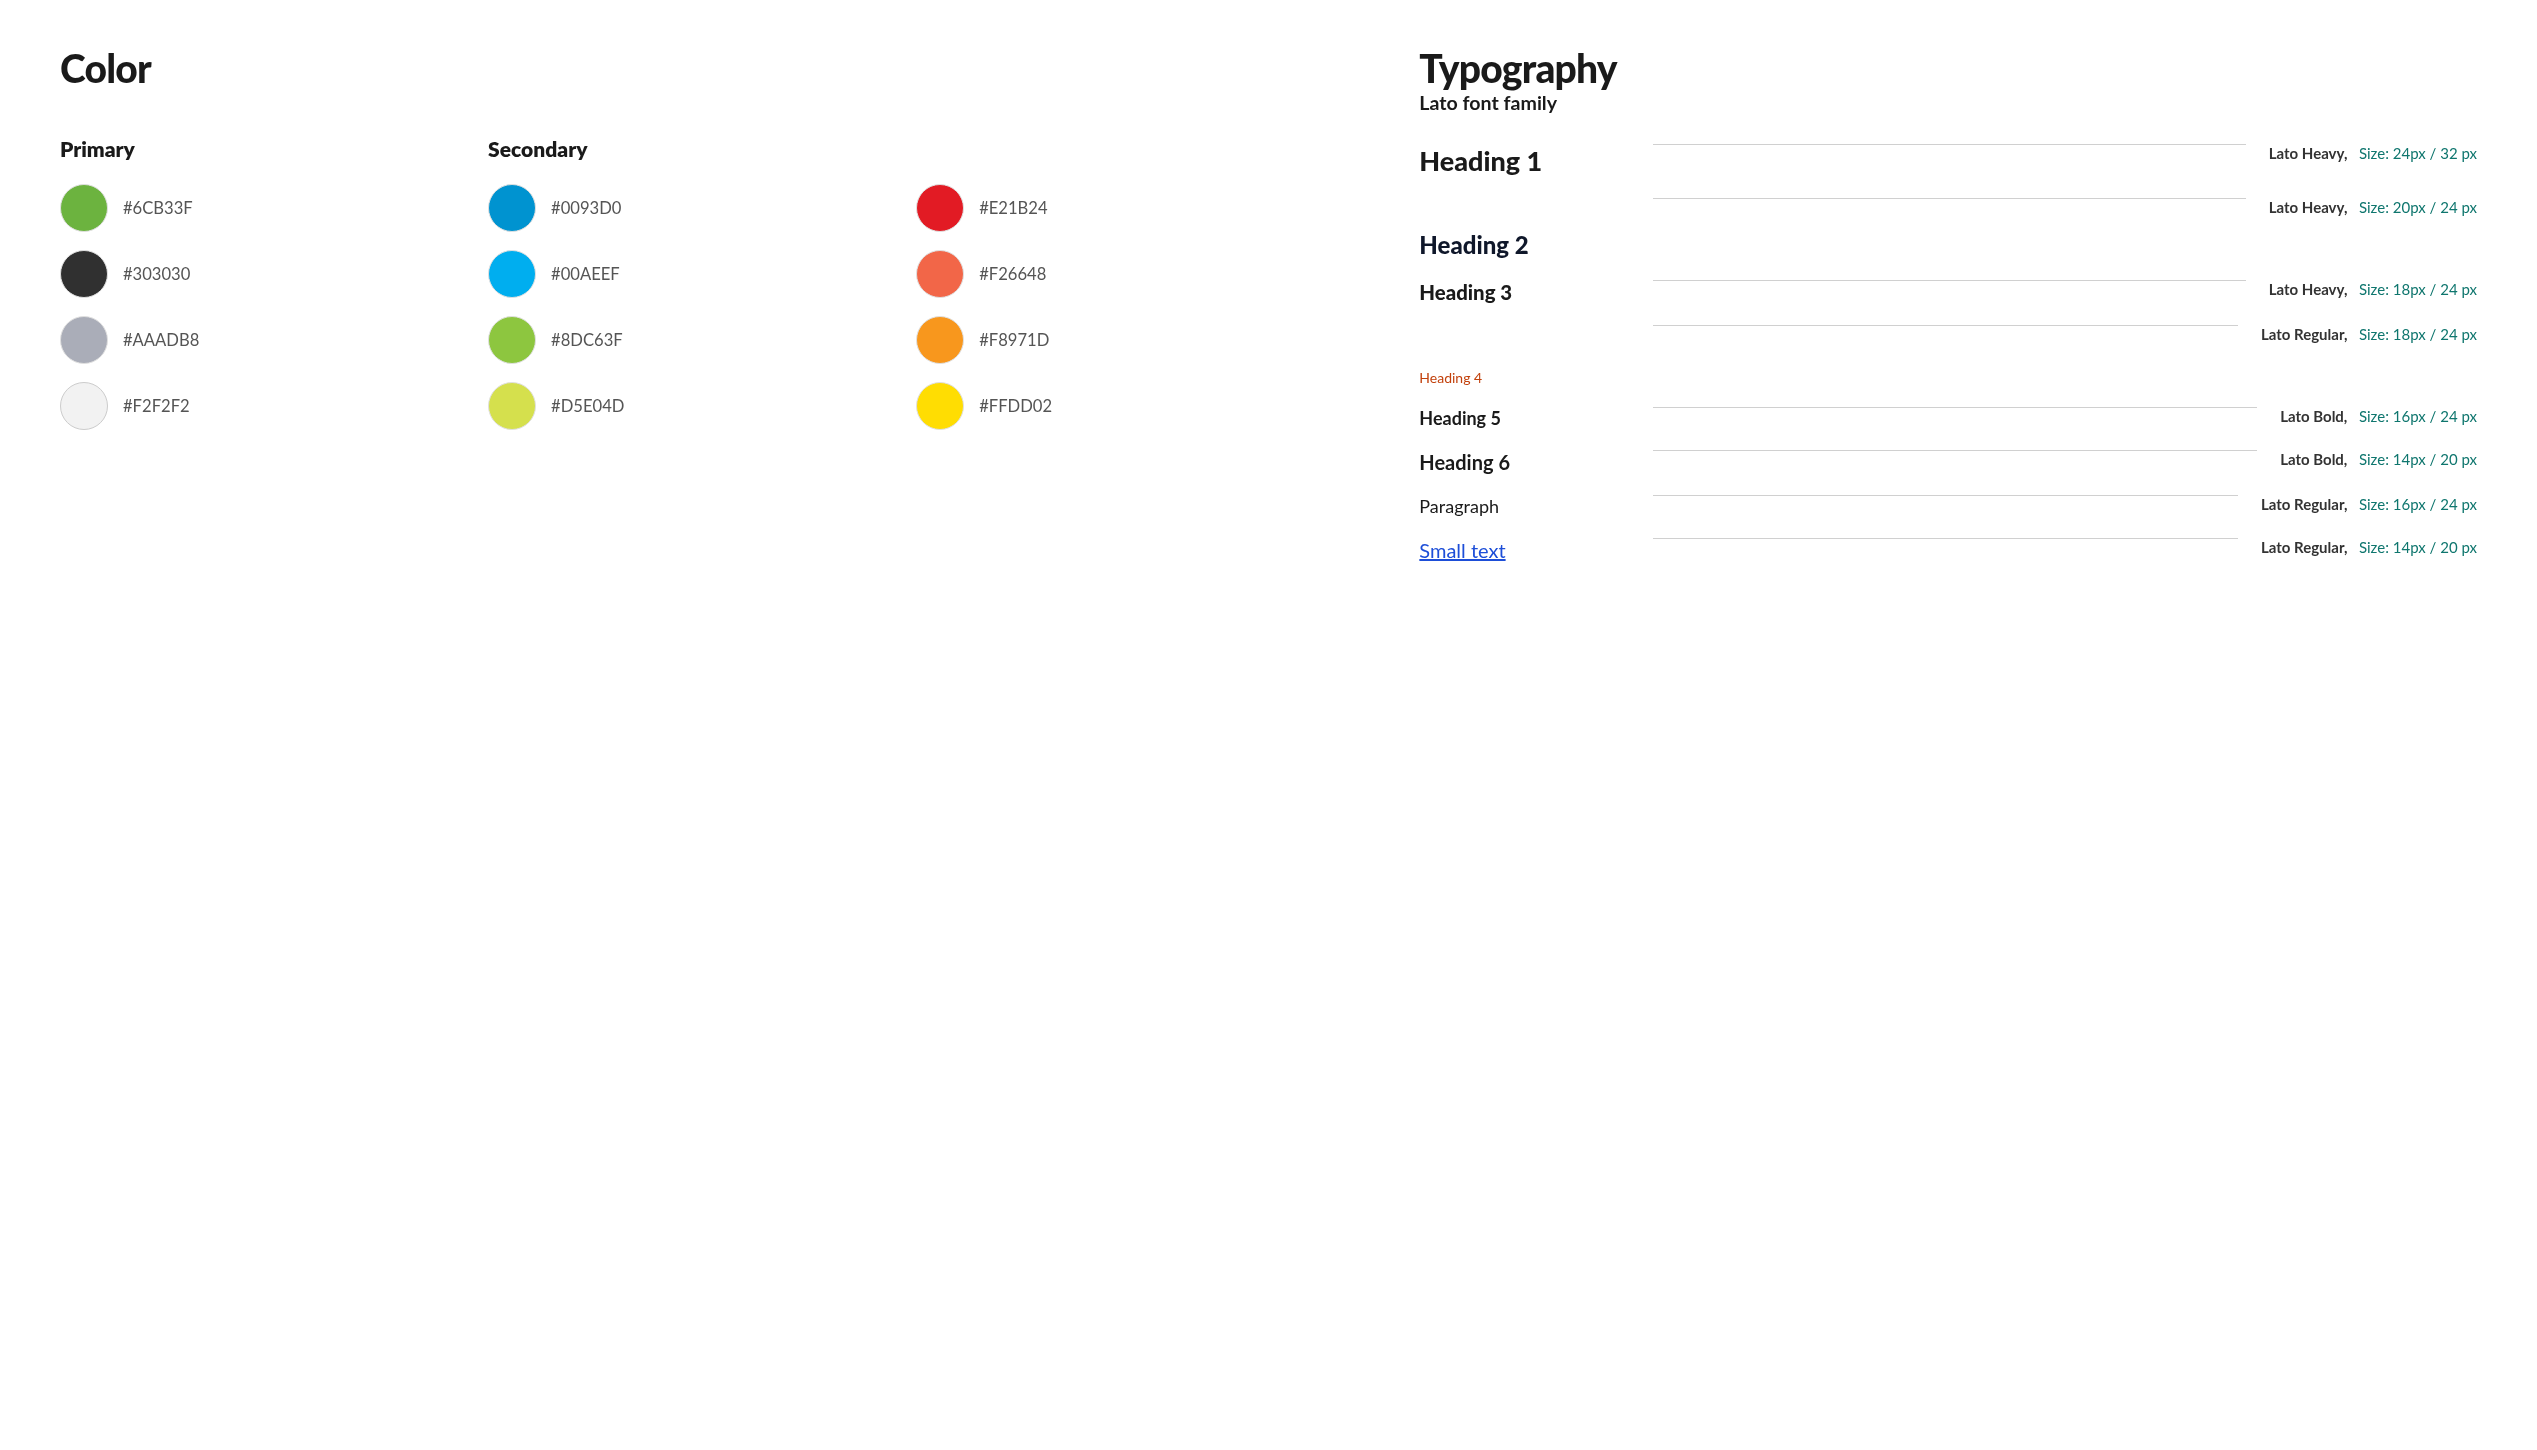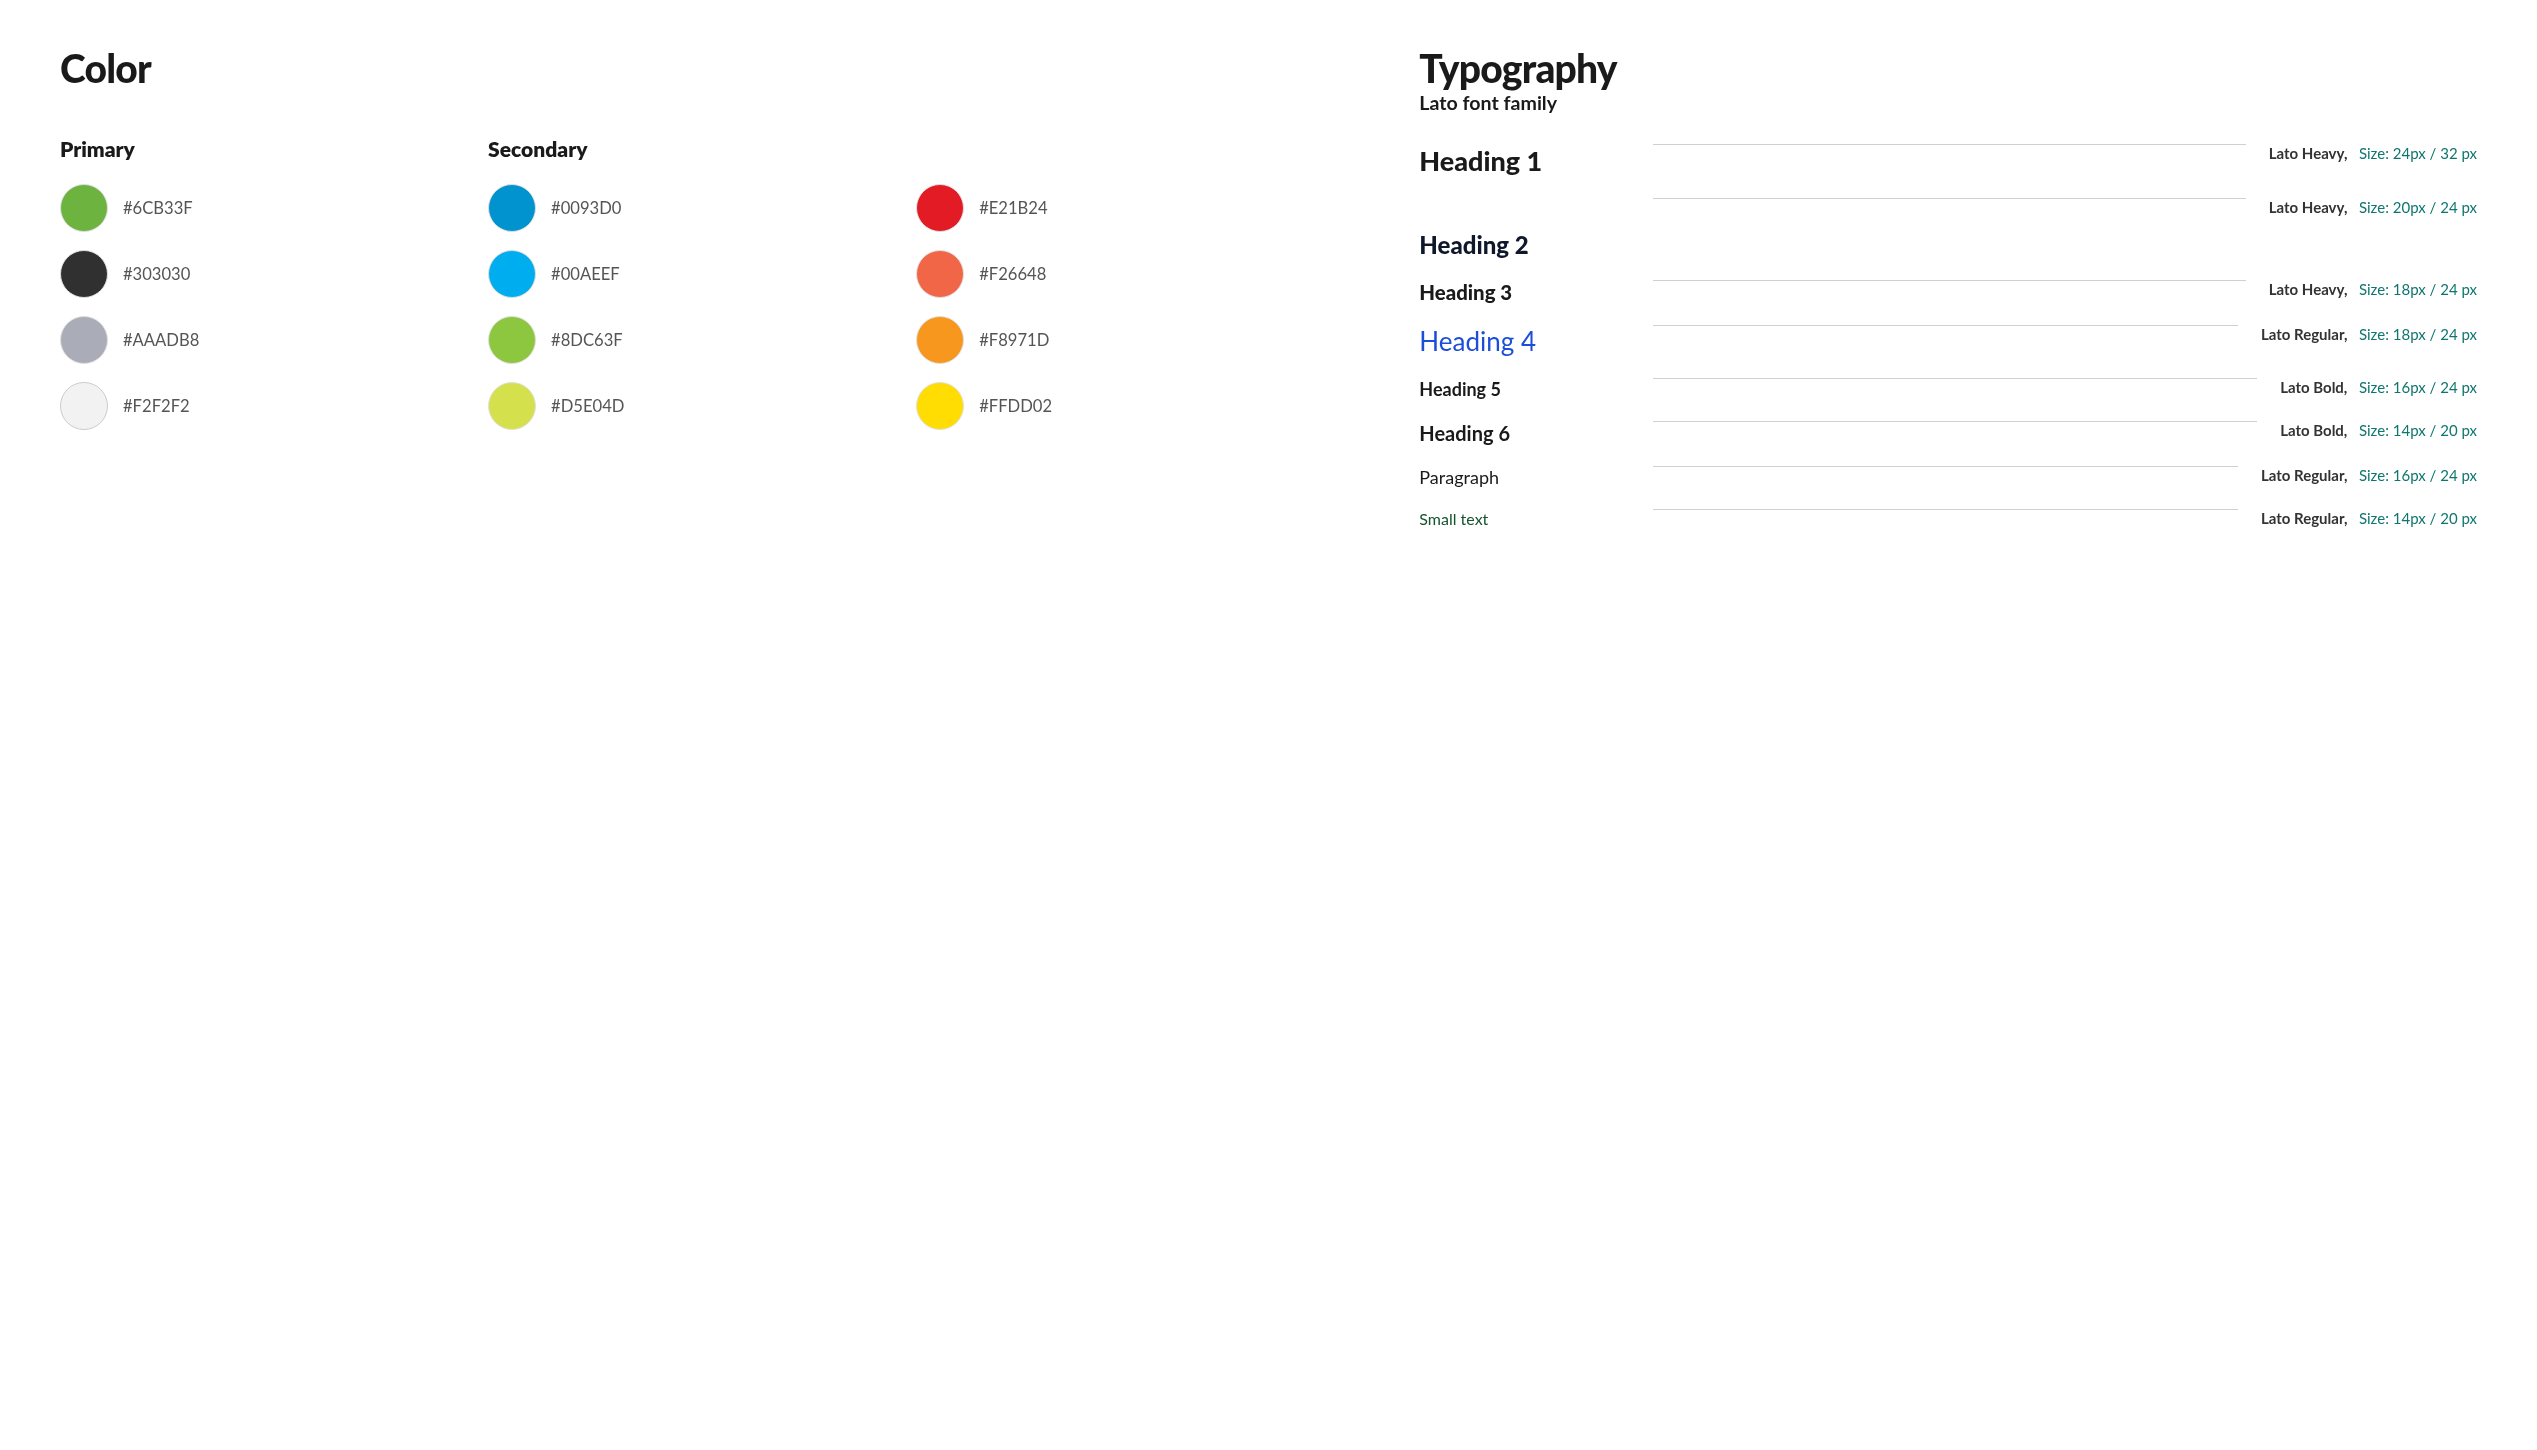--- a/index.html
+++ b/index.html
@@ -123,25 +123,25 @@
       color: #333;
     }
 
     .typo-spec .spec-size {
       color: #0f766e;
     }
 
     .h1-style { font-size: 27px; font-weight: 900; color: #1a1a1a; }
     .h2-style { font-size: 24px; font-weight: 900; color: #0f172a; margin-top: 32px; }
     .h3-style { font-size: 20.4px; font-weight: 900; color: #1a1a1a; }
-    .h4-style { font-size: 26px; font-weight: 400; color: #1d4ed8; }
+    .h4-style { font-size: 14px; font-weight: 400; color: #c2410c; margin-top: 44px; }
     .h5-style { font-size: 18px; font-weight: 700; color: #1a1a1a; }
     .h6-style { font-size: 20px; font-weight: 700; color: #1a1a1a; }
     .p-style  { font-size: 18px; font-weight: 400; color: #1a1a1a; }
-    .sm-style { font-size: 16px; font-weight: 400; color: #14532d; }
+    .sm-style { font-size: 20px; font-weight: 400; color: #1d4ed8; text-decoration: underline; }
   </style>
 </head>
 <body>
 
 <div class="main-layout">
 
   <div class="color-section">
     <h1 class="section-title">Color</h1>
 
     <div class="color-groups">

